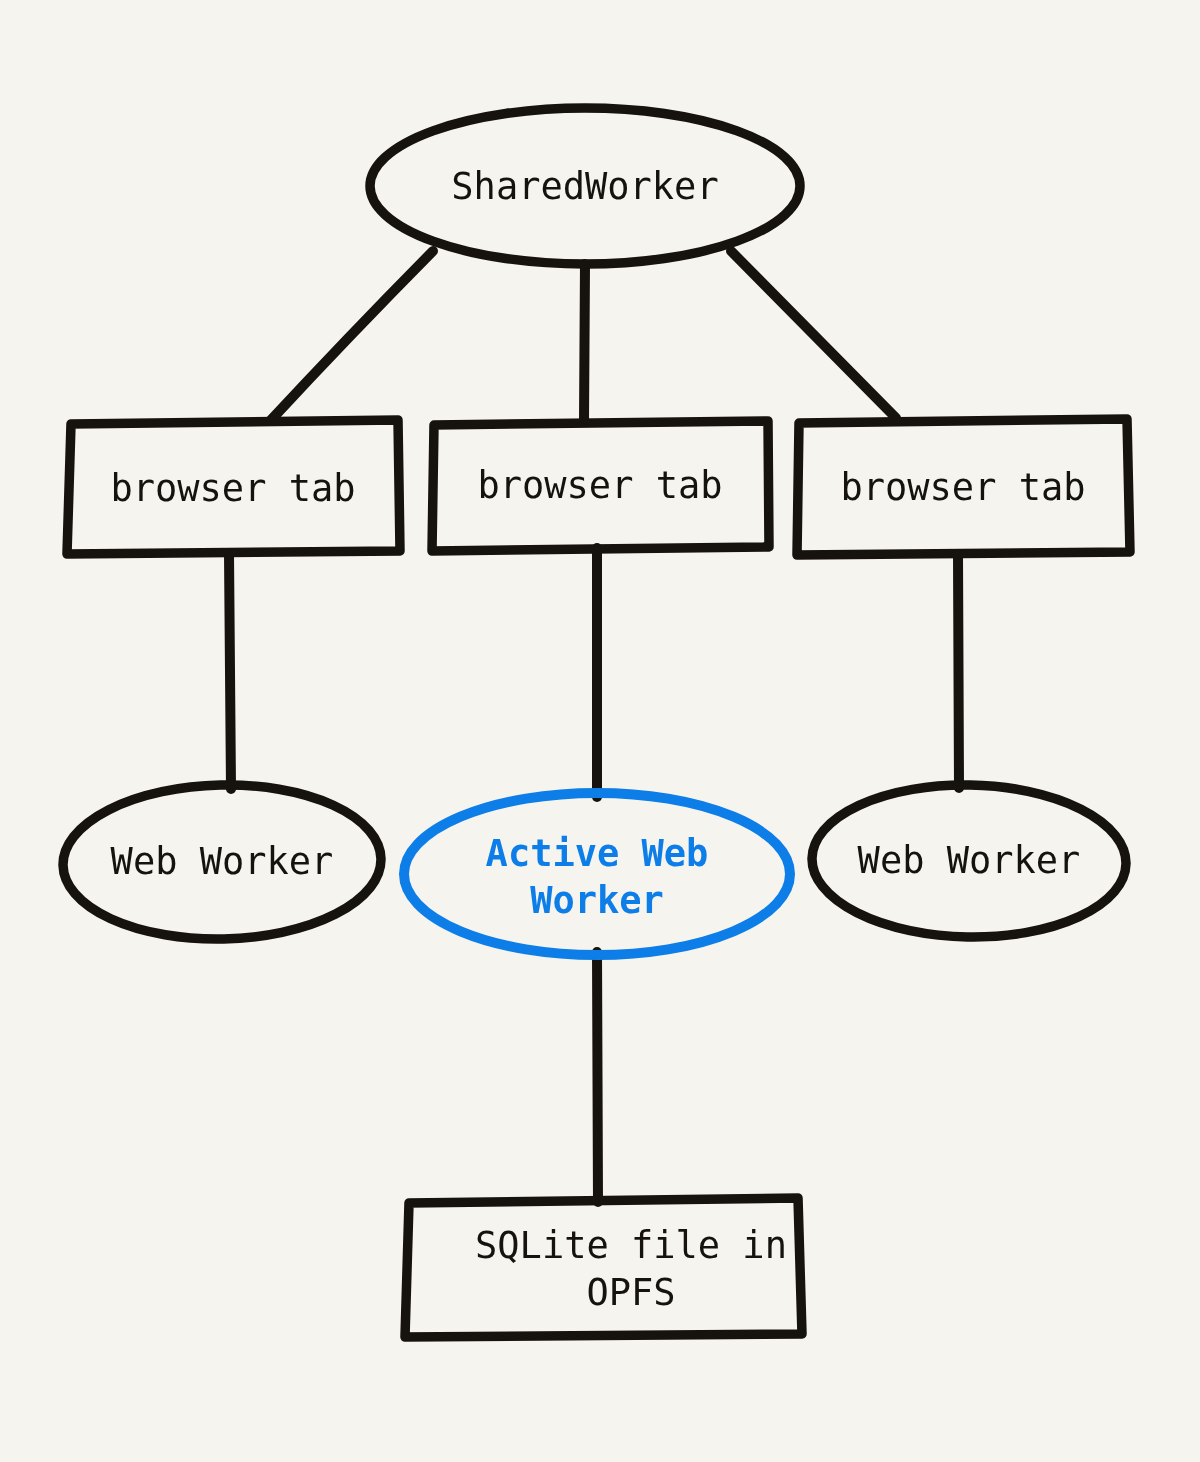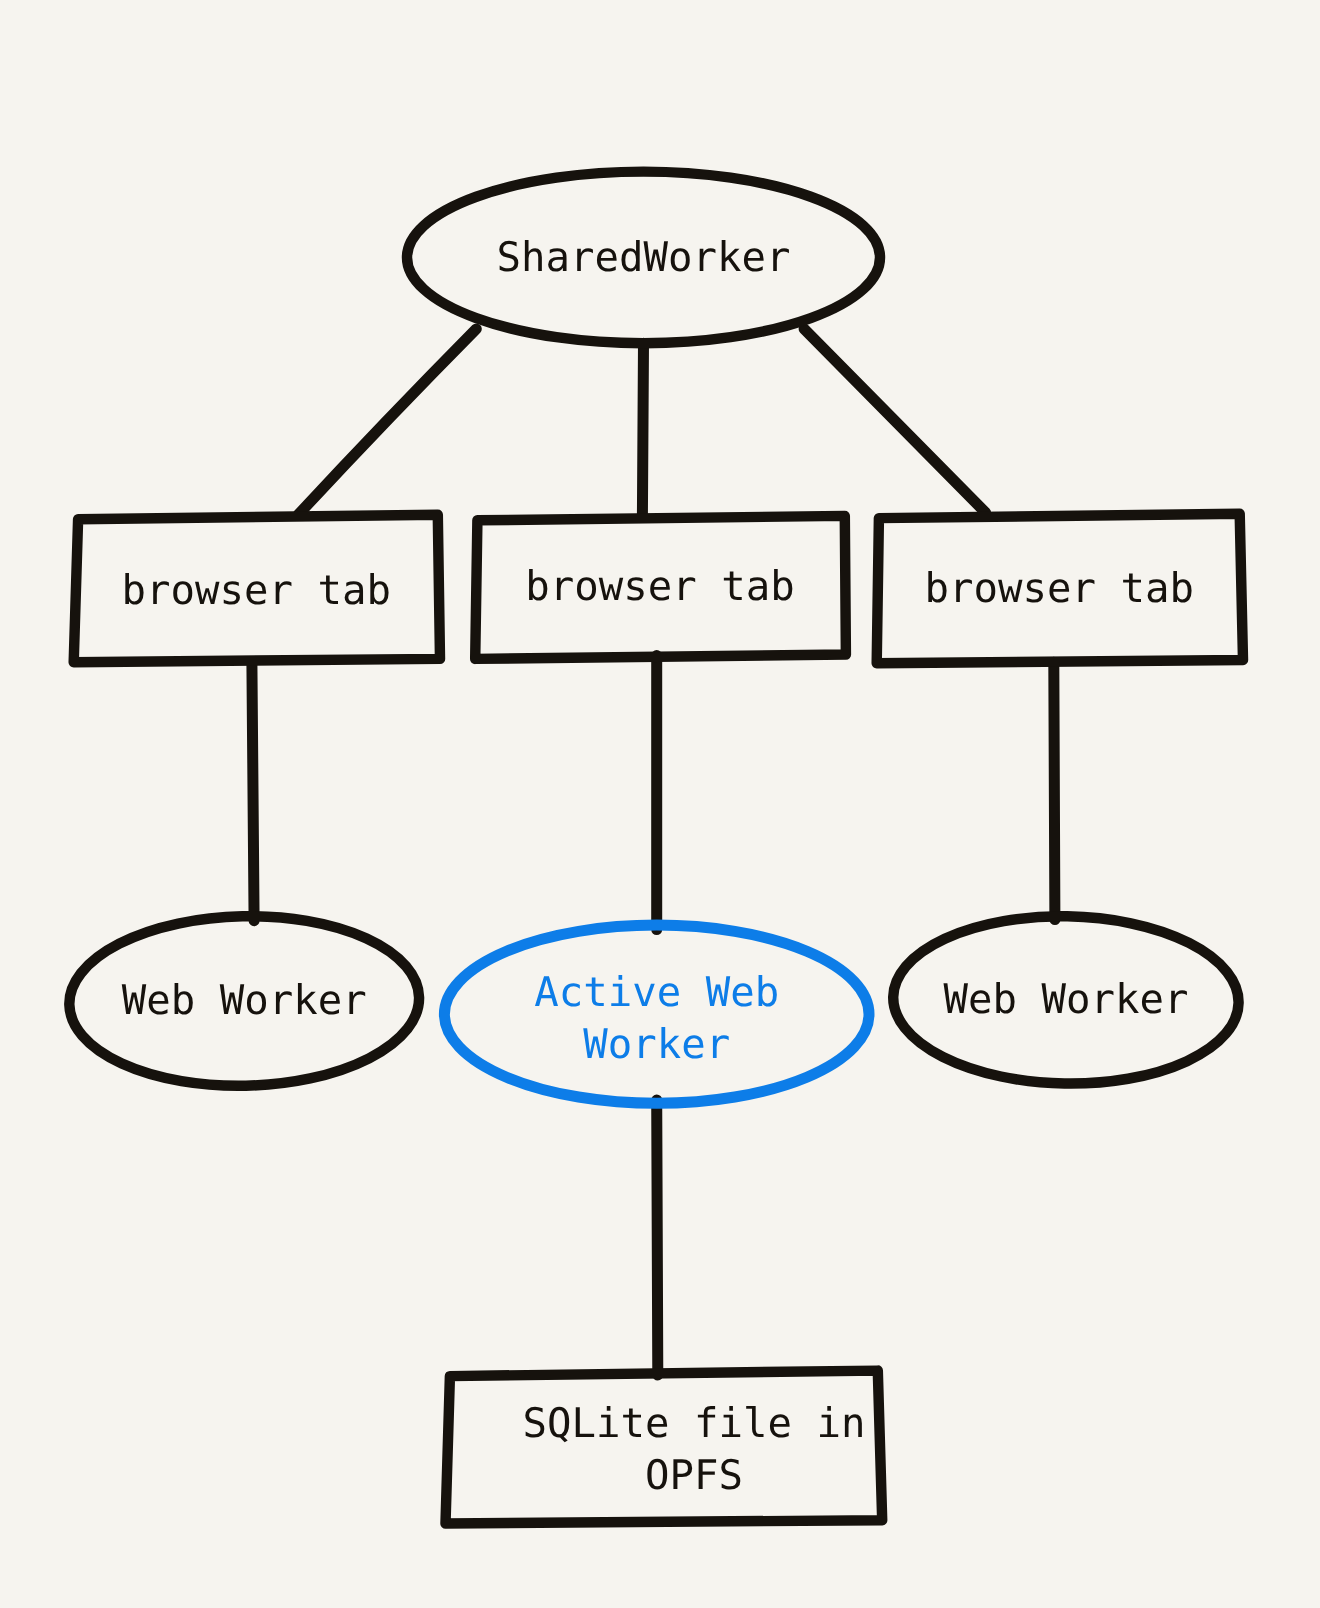--- a/index.html
+++ b/index.html
@@ -8,21 +8,21 @@
     --accent:#0d7de8;
   }
   html,body{margin:0;padding:0;}
   body{
     width:1200px;height:1462px;
     background:var(--bg);
     position:relative;
     overflow:hidden;
     font-family:"DejaVu Sans Mono","Liberation Mono",monospace;
   }
-  #stage{position:relative;width:1200px;height:1051px;margin-top:48px;}
+  #stage{position:relative;width:1200px;height:1051px;}
   svg{position:absolute;left:0;top:0;}
   .shape{
     fill:none;
     stroke:var(--ink);
     stroke-width:9.5;
     stroke-linejoin:round;
     stroke-linecap:round;
   }
   .shape.accent{stroke:var(--accent);stroke-width:10;}
   .edge{
@@ -39,21 +39,21 @@
     font-weight:500;
     letter-spacing:0px;
     text-align:center;
     line-height:1.26;
     white-space:nowrap;
     user-select:none;
   }
   .label.wrap{white-space:normal;}
   .label.accent{
     color:var(--accent);
-    font-weight:400;
+    font-weight:700;
   }
 </style>
 </head>
 <body>
 
 <div id="stage">
 
   <svg width="1200" height="1462" viewBox="0 0 1200 1462">
 
     <path class="edge" d="M 433 251 Q 349 336 271 420"></path>

